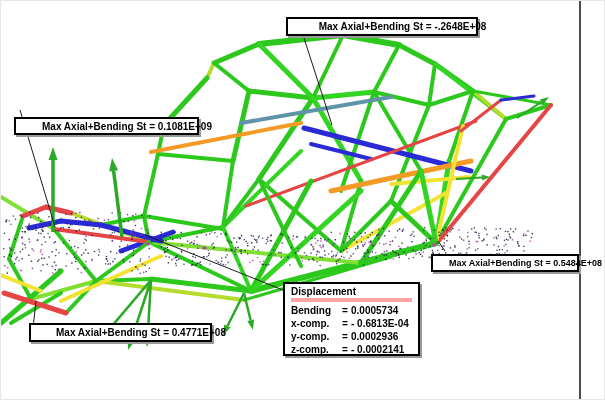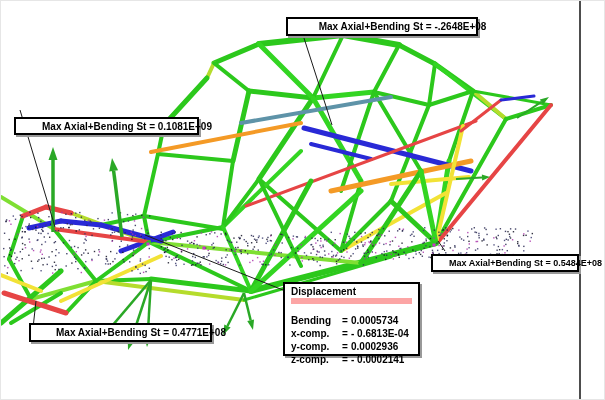--- a/index.html
+++ b/index.html
@@ -17,22 +17,22 @@
     font-weight:bold;font-size:10px;color:#000;white-space:nowrap;
     z-index:5;letter-spacing:0;padding-left:41px;
   }
   .callout.small{font-size:9px;}
   .dispbox{
     position:absolute;box-sizing:border-box;background:#ffffff;
     border:2px solid #000;box-shadow:2px 2px 0 #999;
     padding:2px 6px 3px 6px;z-index:5;color:#000;
   }
   .disp-title{
-    font-weight:bold;font-size:10px;border-bottom:6px solid #fca5a5;
-    padding-bottom:1px;margin-bottom:10px;
+    font-weight:bold;font-size:10px;border-bottom:4px solid #fca5a5;
+    padding-bottom:1px;margin-bottom:2px;
   }
   .disp-row{display:flex;font-weight:bold;font-size:10px;line-height:13px;}
   .disp-row .lbl{width:48px;}
   .disp-row .eq{width:12px;text-align:center;}
   .disp-row .val{flex:1;}
 </style>
 </head>
 <body>
 
 <div class="stage">

